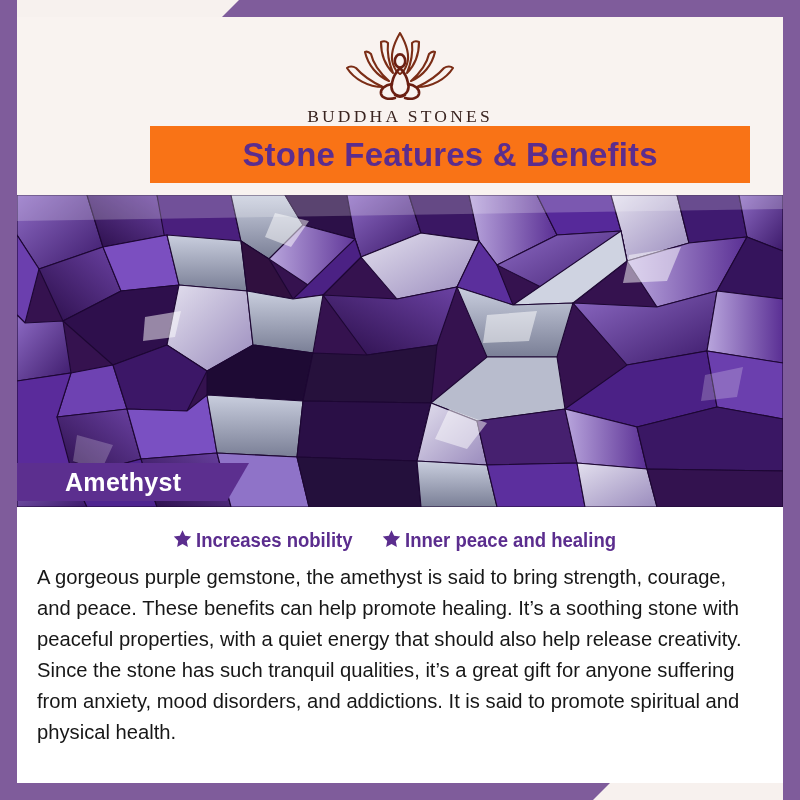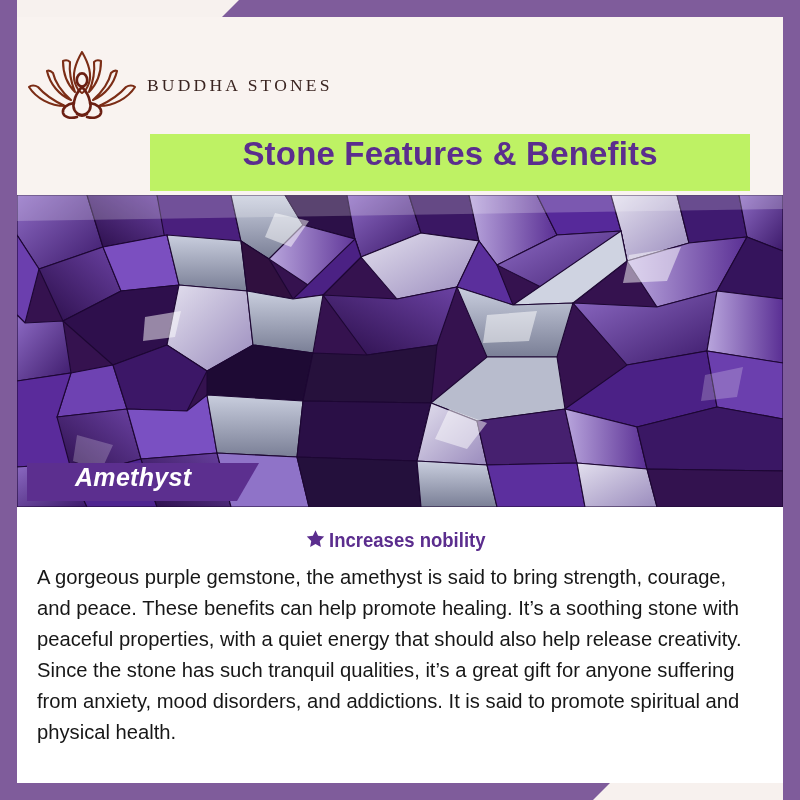--- a/index.html
+++ b/index.html
@@ -70,21 +70,21 @@
   }
 
   
   .logo-block {
     position: absolute;
     left: 0;
     top: 0;
     width: 766px;
     height: 125px;
     display: flex;
-    flex-direction: row;
+    flex-direction: column;
     align-items: center;
     justify-content: flex-start;
     padding-top: 10px;
     box-sizing: border-box;
   }
   .logo-mark {
     width: 130px;
     height: 78px;
     display: block;
   }
@@ -94,25 +94,26 @@
     font-size: 17.5px;
     letter-spacing: 3.2px;
     color: #3a2420;
     white-space: nowrap;
   }
 
   
   .title-panel {
     position: absolute;
     left: 133px;
-    top: 117px;
+    top: 109px;
     width: 600px;
     height: 57px;
-    background: #bef264;
-    display: flex;
+    background: #f97316;
+    display: flex;
+    align-items: center;
     justify-content: center;
   }
   .title-text {
     font-size: 34px;
     font-weight: bold;
     color: #5b2d8e;
     letter-spacing: 0.2px;
     white-space: nowrap;
     transform: scaleX(0.97);
   }
@@ -129,28 +130,28 @@
   }
   .photo svg {
     display: block;
     width: 766px;
     height: 312px;
   }
 
   
   .stone-bar {
     position: absolute;
-    left: 10px;
+    left: 0;
     top: 446px;
     width: 232px;
     height: 38px;
     background: #5c2f8f;
     clip-path: polygon(0 0, 100% 0, calc(100% - 22px) 100%, 0 100%);
     display: flex;
-    font-style: italic;
+    align-items: center;
   }
   .stone-bar-label {
     color: #ffffff;
     font-size: 25px;
     font-weight: bold;
     padding-left: 48px;
     letter-spacing: 0.3px;
     white-space: nowrap;
   }
 
@@ -357,19 +358,25 @@
 
     <div class="content">
 
       <div class="features">
         <div class="feature">
           <svg class="star-icon" viewBox="0 0 24 24">
             <polygon points="12,1.5 15.3,8.6 23,9.6 17.4,15 18.8,22.6 12,19 5.2,22.6 6.6,15 1,9.6 8.7,8.6" fill="#5b2d8e"></polygon>
           </svg>
           <span class="feature-label">Increases nobility</span>
         </div>
+        <div class="feature">
+          <svg class="star-icon" viewBox="0 0 24 24">
+            <polygon points="12,1.5 15.3,8.6 23,9.6 17.4,15 18.8,22.6 12,19 5.2,22.6 6.6,15 1,9.6 8.7,8.6" fill="#5b2d8e"></polygon>
+          </svg>
+          <span class="feature-label">Inner peace and healing</span>
+        </div>
       </div>
 
       <p class="body-text">A gorgeous purple gemstone, the amethyst is said to bring strength, courage, and peace. These benefits can help promote healing. It’s a soothing stone with peaceful properties, with a quiet energy that should also help release creativity. Since the stone has such tranquil qualities, it’s a great gift for anyone suffering from anxiety, mood disorders, and addictions. It is said to promote spiritual and physical health.</p>
 
     </div>
   </div>
 </div>
 
 </body></html>

